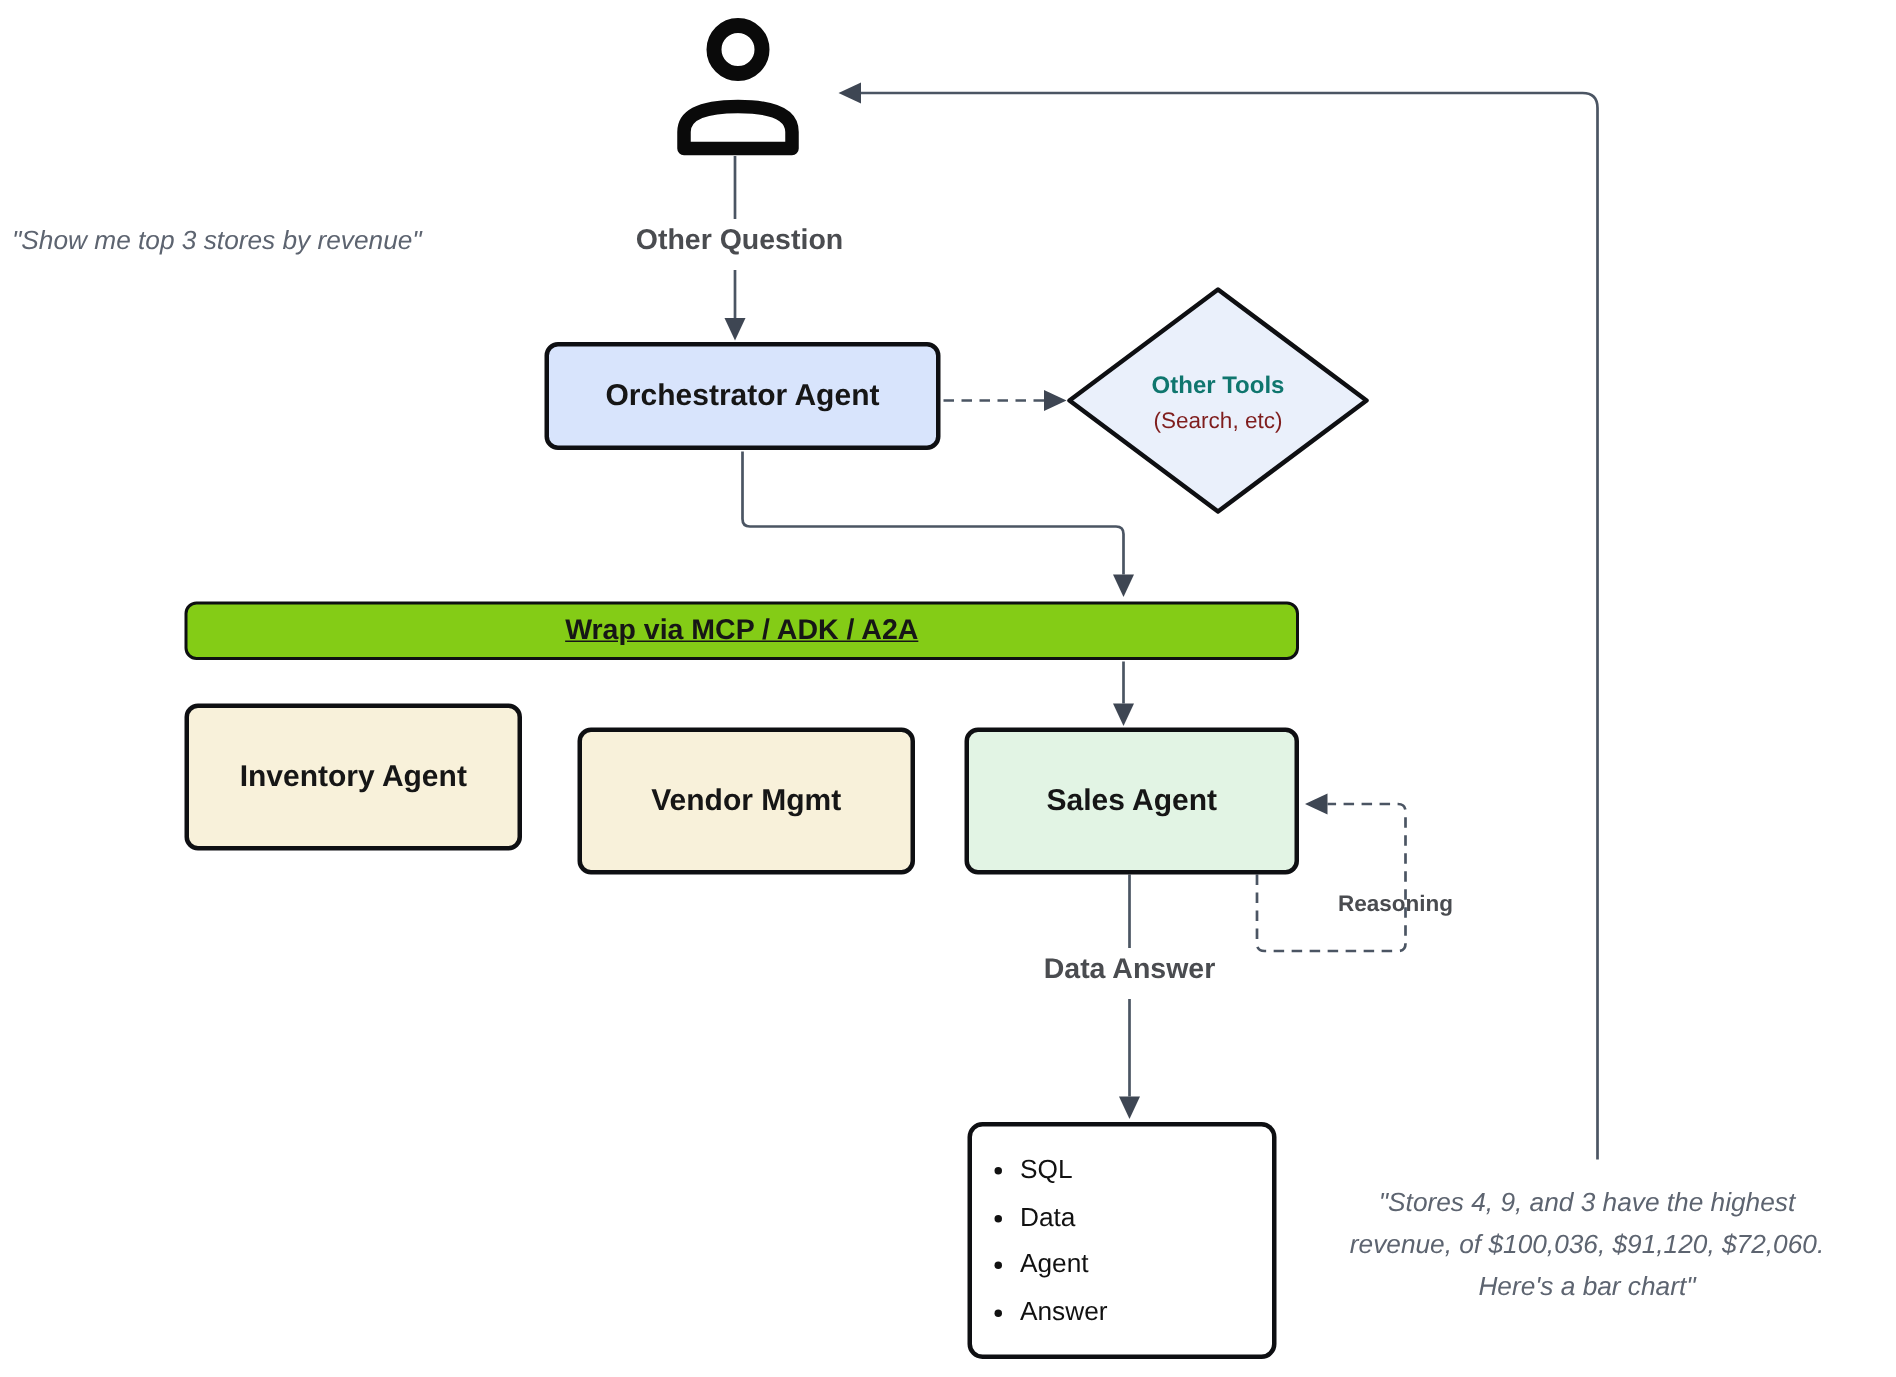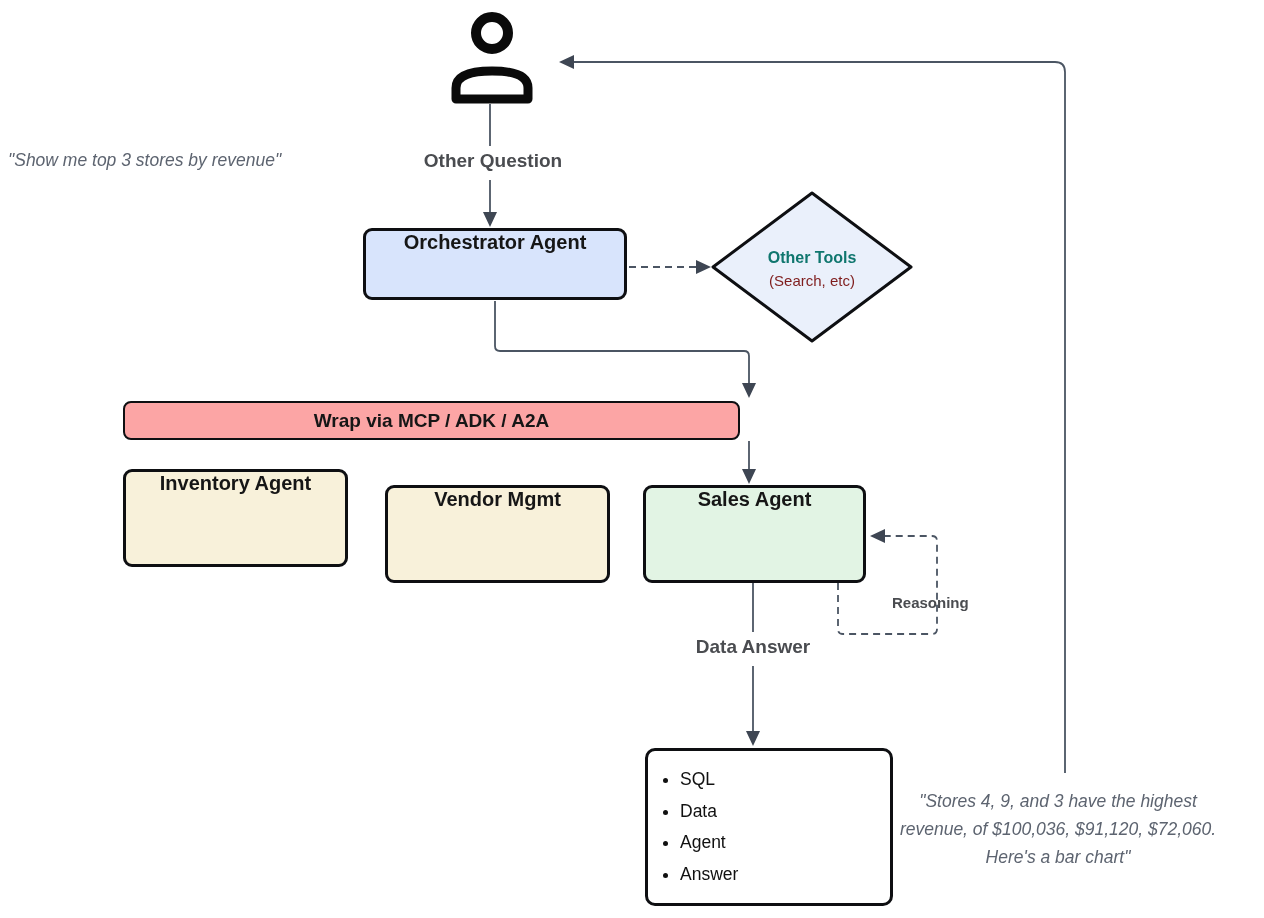--- a/index.html
+++ b/index.html
@@ -10,21 +10,21 @@
   svg.overlay { position:absolute; left:0; top:0; }
   .connector { stroke:var(--connector,#4b5563); stroke-width:1.8; fill:none; }
   .connector.dashed { stroke-dasharray:7 5; }
   .arrowhead { fill:var(--arrowhead,#3e4653); stroke:none; }
   .diamond { stroke:var(--node_border,#0e0f12); stroke-width:3; stroke-linejoin:round; }
   .person { stroke:#0a0a0a; fill:none; }
 
   .node {
     position:absolute; box-sizing:border-box;
     border:3px solid var(--node_border,#0e0f12); border-radius:9px;
-    display:flex; align-items:flex-start; justify-content:center;
+    display:flex; align-items:center; justify-content:center;
     font-weight:bold; font-size:20px; color:var(--box_text,#161616);
     text-align:center;
   }
   .bar {
     position:absolute; box-sizing:border-box;
     border:2.5px solid var(--node_border,#0e0f12); border-radius:8px;
     display:flex; align-items:center; justify-content:center;
     font-weight:bold; font-size:19px; color:var(--box_text,#161616);
   }
   .flow-label {
@@ -109,41 +109,41 @@
 
   <div class="node" style="left: 363px; top: 228px; width: 264px; height: 72px; background-color: rgb(216, 228, 252);">
     <span>Orchestrator Agent</span>
   </div>
 
   <div class="diamond-text" style="left:737px; top:246px; width:150px;">
     <div class="t1">Other Tools</div>
     <div class="t2">(Search, etc)</div>
   </div>
 
-  <div class="bar" style="left: 123px; top: 401px; width: 617px; height: 39px; background-color: #fca5a5;">
+  <div class="bar" style="left: 123px; top: 401px; width: 743px; height: 39px; background-color: #84cc16; text-decoration: underline;">
     <span>Wrap via MCP / ADK / A2A</span>
   </div>
 
   <div class="node" style="left: 123px; top: 469px; width: 225px; height: 98px; background-color: rgb(248, 241, 218);">
     <span>Inventory Agent</span>
   </div>
 
   <div class="node" style="left: 643px; top: 485px; width: 223px; height: 98px; background-color: rgb(226, 244, 228);">
     <span>Sales Agent</span>
   </div>
 
   <div class="node" style="left: 385px; top: 485px; width: 225px; height: 98px; background-color: rgb(248, 241, 218);">
     <span>Vendor Mgmt</span>
   </div>
 
   <div class="small-label" style="left:892px; top:594px;">Reasoning</div>
 
   <div class="flow-label" style="left:670px; top:636px; width:166px;">Data Answer</div>
 
-  <div class="output-box" style="left:645px; top:748px; width:248px; height:158px;">
+  <div class="output-box" style="left:645px; top:748px; width:206px; height:158px;">
     <ul>
       <li>SQL</li>
       <li>Data</li>
       <li>Agent</li>
       <li>Answer</li>
     </ul>
   </div>
 
   <div class="quote" style="left:862px; top:787px; width:392px; text-align:center;">
     <div>"Stores 4, 9, and 3 have the highest</div>

